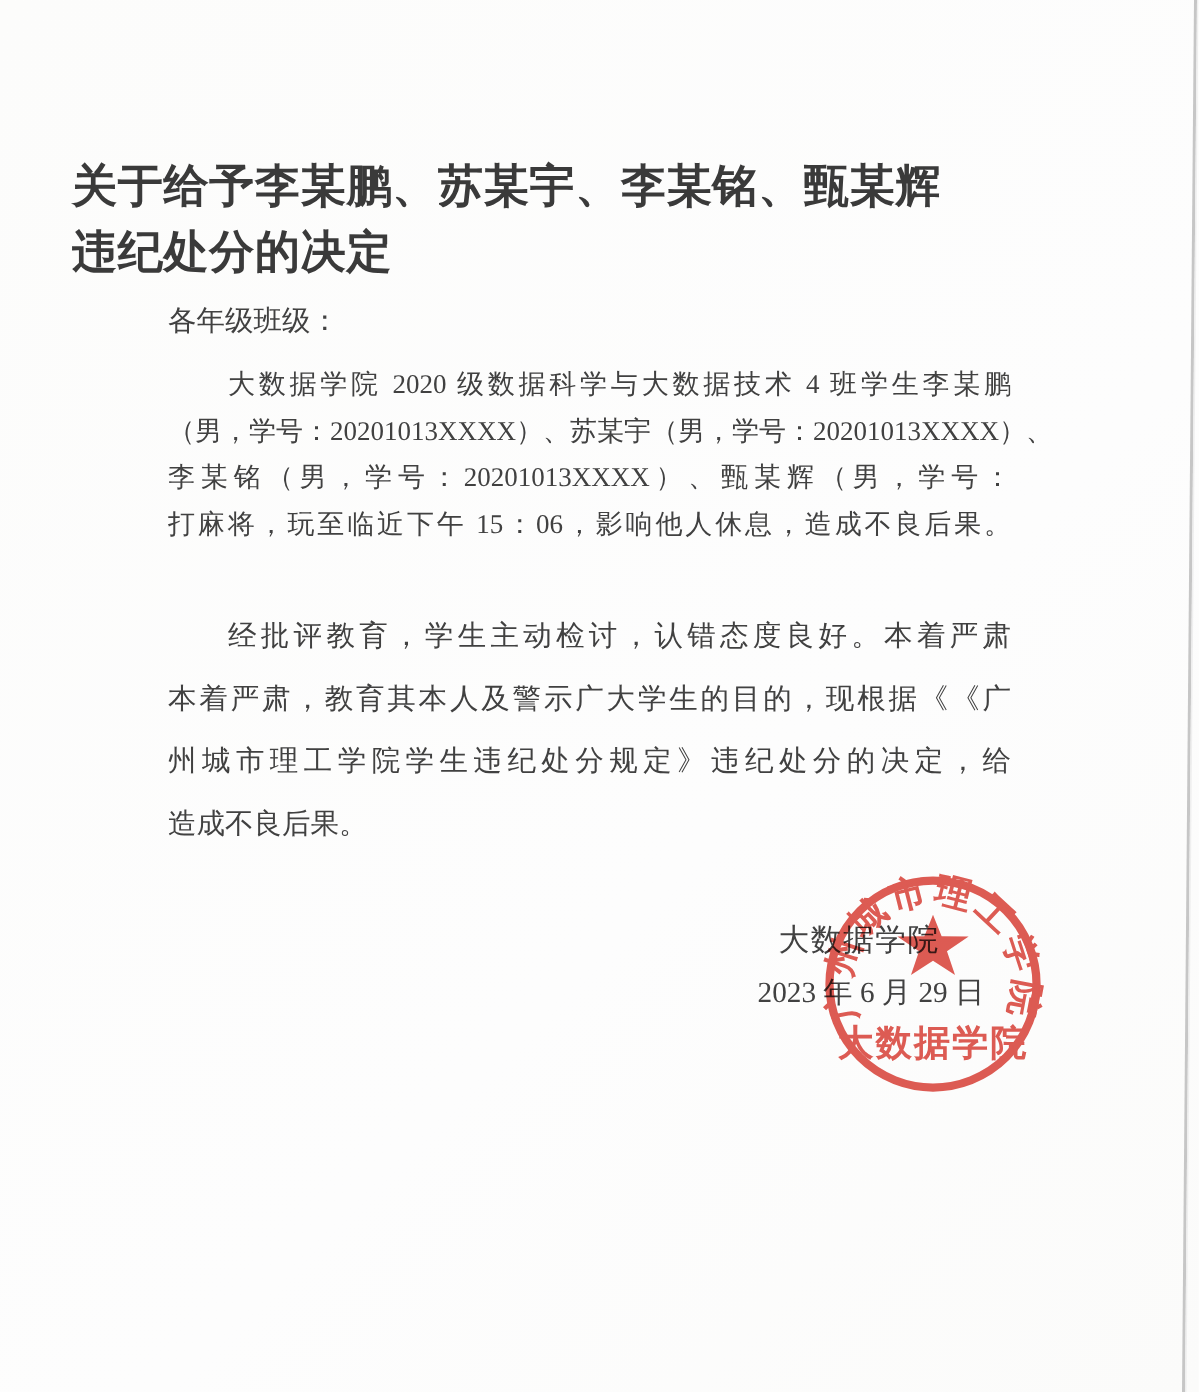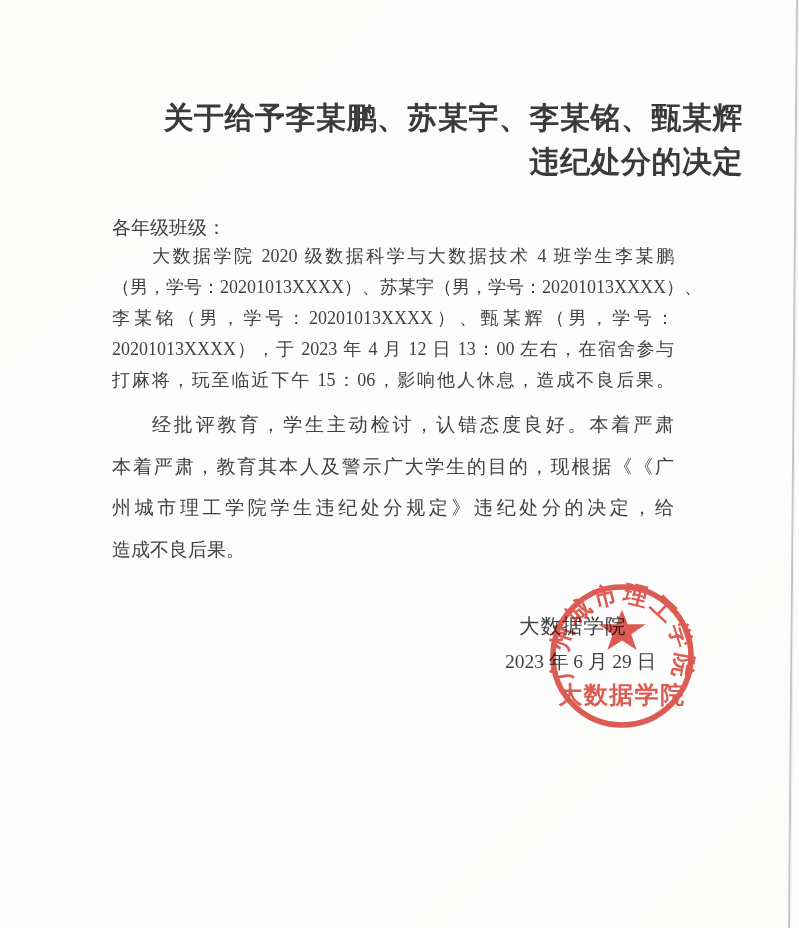--- a/index.html
+++ b/index.html
@@ -5,25 +5,25 @@
   html,body{margin:0;padding:0;}
   body{
     width:799px;height:928px;position:relative;overflow:hidden;
     background:#fdfdfc;
     font-family:"Liberation Serif","DejaVu Serif",serif;
     color:#414141;
   }
   .page{position:absolute;inset:0;background:linear-gradient(135deg,#fcfcfb 0%,#fdfdfd 60%,#fbfbfa 100%);}
   .text-layer{filter:blur(0.35px);}
   .doc-title{
-    position:absolute;top:96px;left:48px;right:56px;
-    text-align:right;font-weight:700;color:#3a3a3a;
+    position:absolute;top:103px;left:48px;right:56px;
+    text-align:left;font-weight:700;color:#3a3a3a;
     font-size:30px;line-height:44px;letter-spacing:0.5px;
   }
-  .salutation{position:absolute;top:215px;left:112px;font-size:19px;}
+  .salutation{position:absolute;top:201px;left:112px;font-size:19px;}
   .para{position:absolute;left:112px;width:562px;}
   .para .line{
     white-space:nowrap;
     text-align:justify;text-align-last:justify;
     overflow:visible;
   }
   .para .line.indent{text-indent:40px;}
   .para .line.last{text-align-last:left;}
   .para1{top:241px;font-size:18px;}
   .para1 .line{height:31px;line-height:31px;}
@@ -49,21 +49,20 @@
       <div>关于给予李某鹏、苏某宇、李某铭、甄某辉</div>
       <div>违纪处分的决定</div>
     </div>
 
     <div class="salutation">各年级班级：</div>
 
     <div class="para para1">
       <div class="line indent">大数据学院 2020 级数据科学与大数据技术 4 班学生李某鹏</div>
       <div class="line">（男，学号：20201013XXXX）、苏某宇（男，学号：20201013XXXX）、</div>
       <div class="line">李某铭（男，学号：20201013XXXX）、甄某辉（男，学号：</div>
-      <div class="line">20201013XXXX），于 2023 年 4 月 12 日 13：00 左右，在宿舍参与</div>
       <div class="line">打麻将，玩至临近下午 15：06，影响他人休息，造成不良后果。</div>
     </div>
 
     <div class="para para2">
       <div class="line indent">经批评教育，学生主动检讨，认错态度良好。本着严肃</div>
       <div class="line">本着严肃，教育其本人及警示广大学生的目的，现根据《《广</div>
       <div class="line">州城市理工学院学生违纪处分规定》违纪处分的决定，给</div>
       <div class="line last">造成不良后果。</div>
     </div>
 

